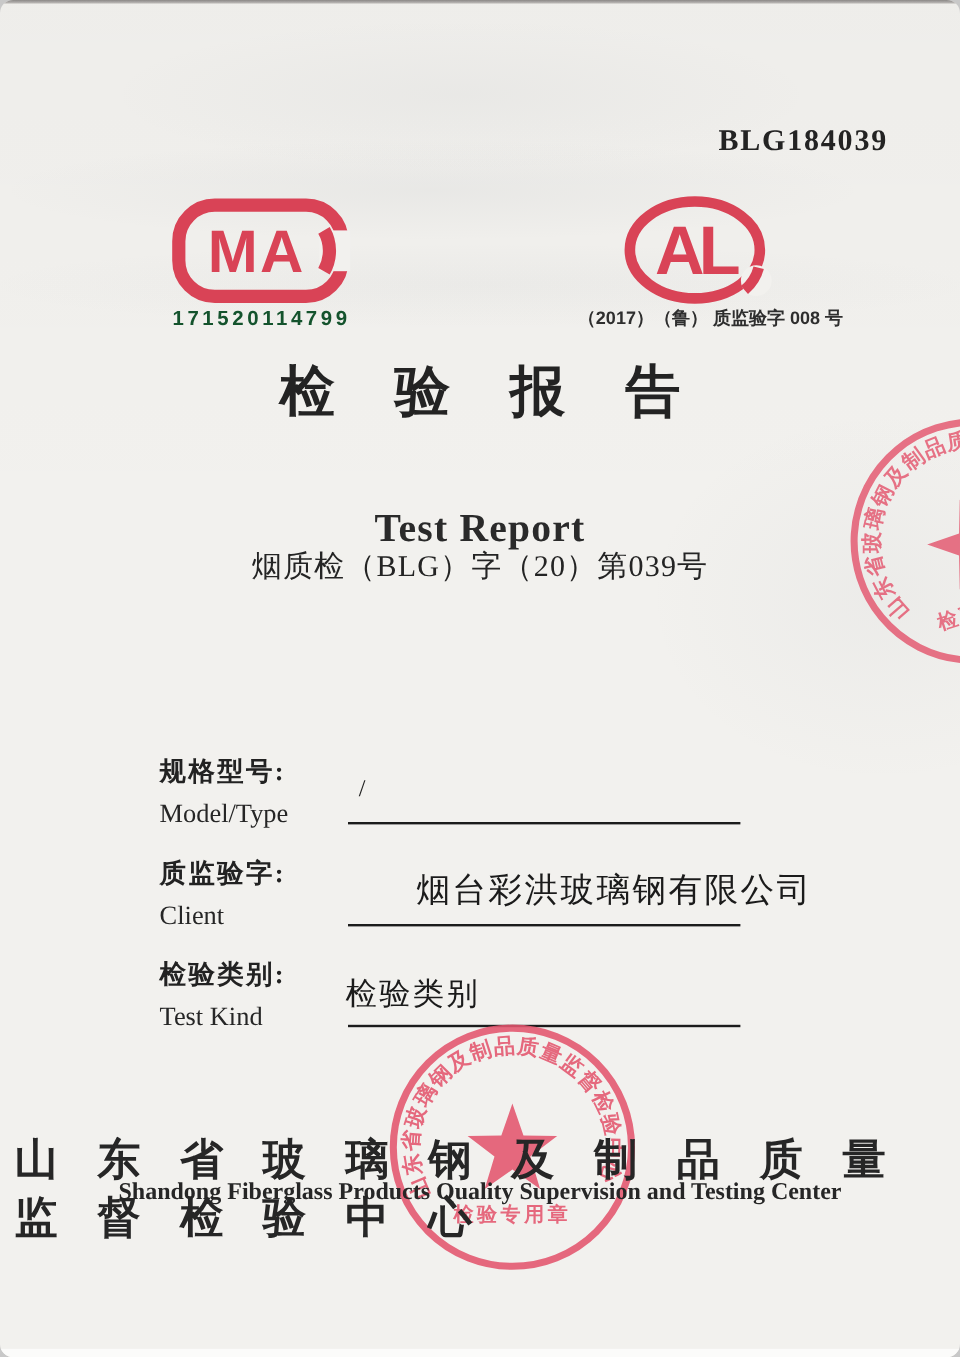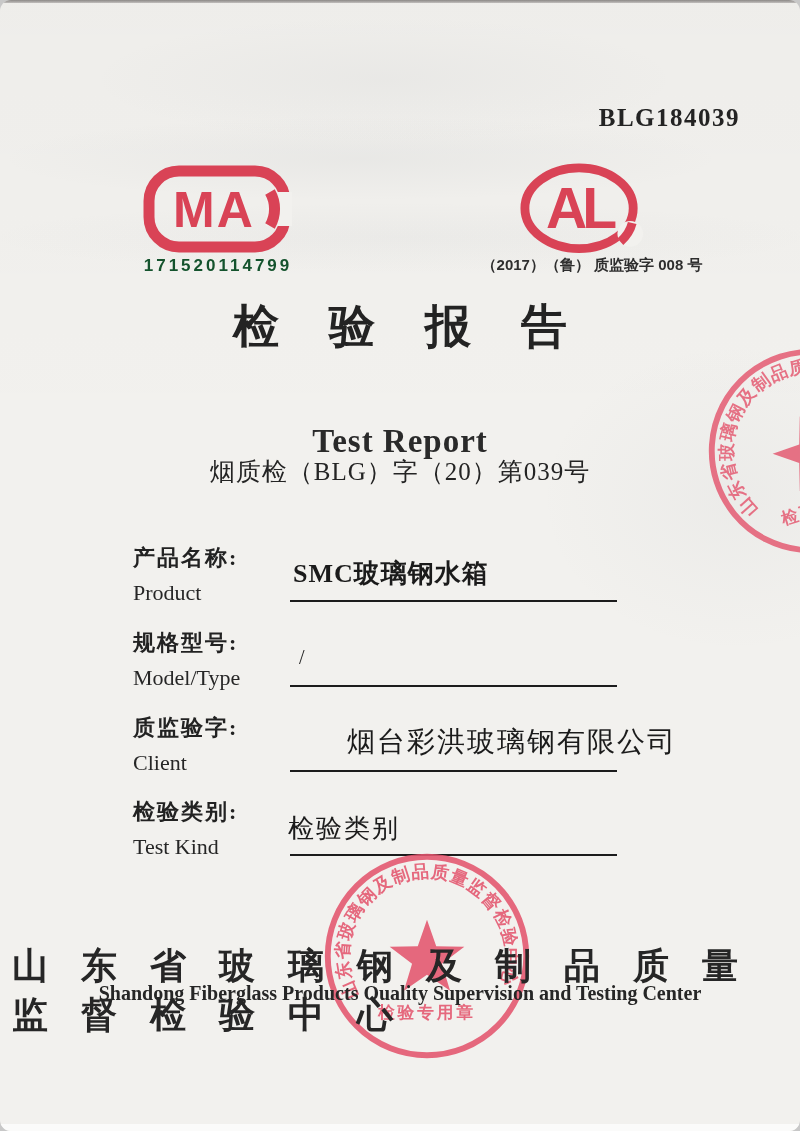--- a/index.html
+++ b/index.html
@@ -86,26 +86,20 @@
     <circle cx="114" cy="73" r="13" fill="#f2f1ee"></circle>
     <path d="M 104,81 A 55,41 0 0 0 116,62" fill="none" stroke="#d94356" stroke-width="9"></path>
     <text x="62" y="67" text-anchor="middle" font-family="Liberation Sans, DejaVu Sans, sans-serif" font-size="58" font-weight="bold" letter-spacing="-5" fill="#d94356">AL</text>
   </svg>
   <div class="cal-cert">（2017）（鲁） 质监验字 008 号</div>
 
   <div class="title-zh">检验报告</div>
   <div class="title-en">Test Report</div>
   <div class="doc-no">烟质检（BLG）字（20）第039号</div>
 
-  <div class="field f1" style="top:543px">
-    <div class="lz">产品名称:</div>
-    <div class="le">Product</div>
-    <div class="val">SMC玻璃钢水箱</div>
-    <div class="line"></div>
-  </div>
   <div class="field f2" style="top:628px">
     <div class="lz">规格型号:</div>
     <div class="le">Model/Type</div>
     <div class="val">/</div>
     <div class="line"></div>
   </div>
   <div class="field f3" style="top:713px">
     <div class="lz">质监验字:</div>
     <div class="le">Client</div>
     <div class="val">烟台彩洪玻璃钢有限公司</div>

